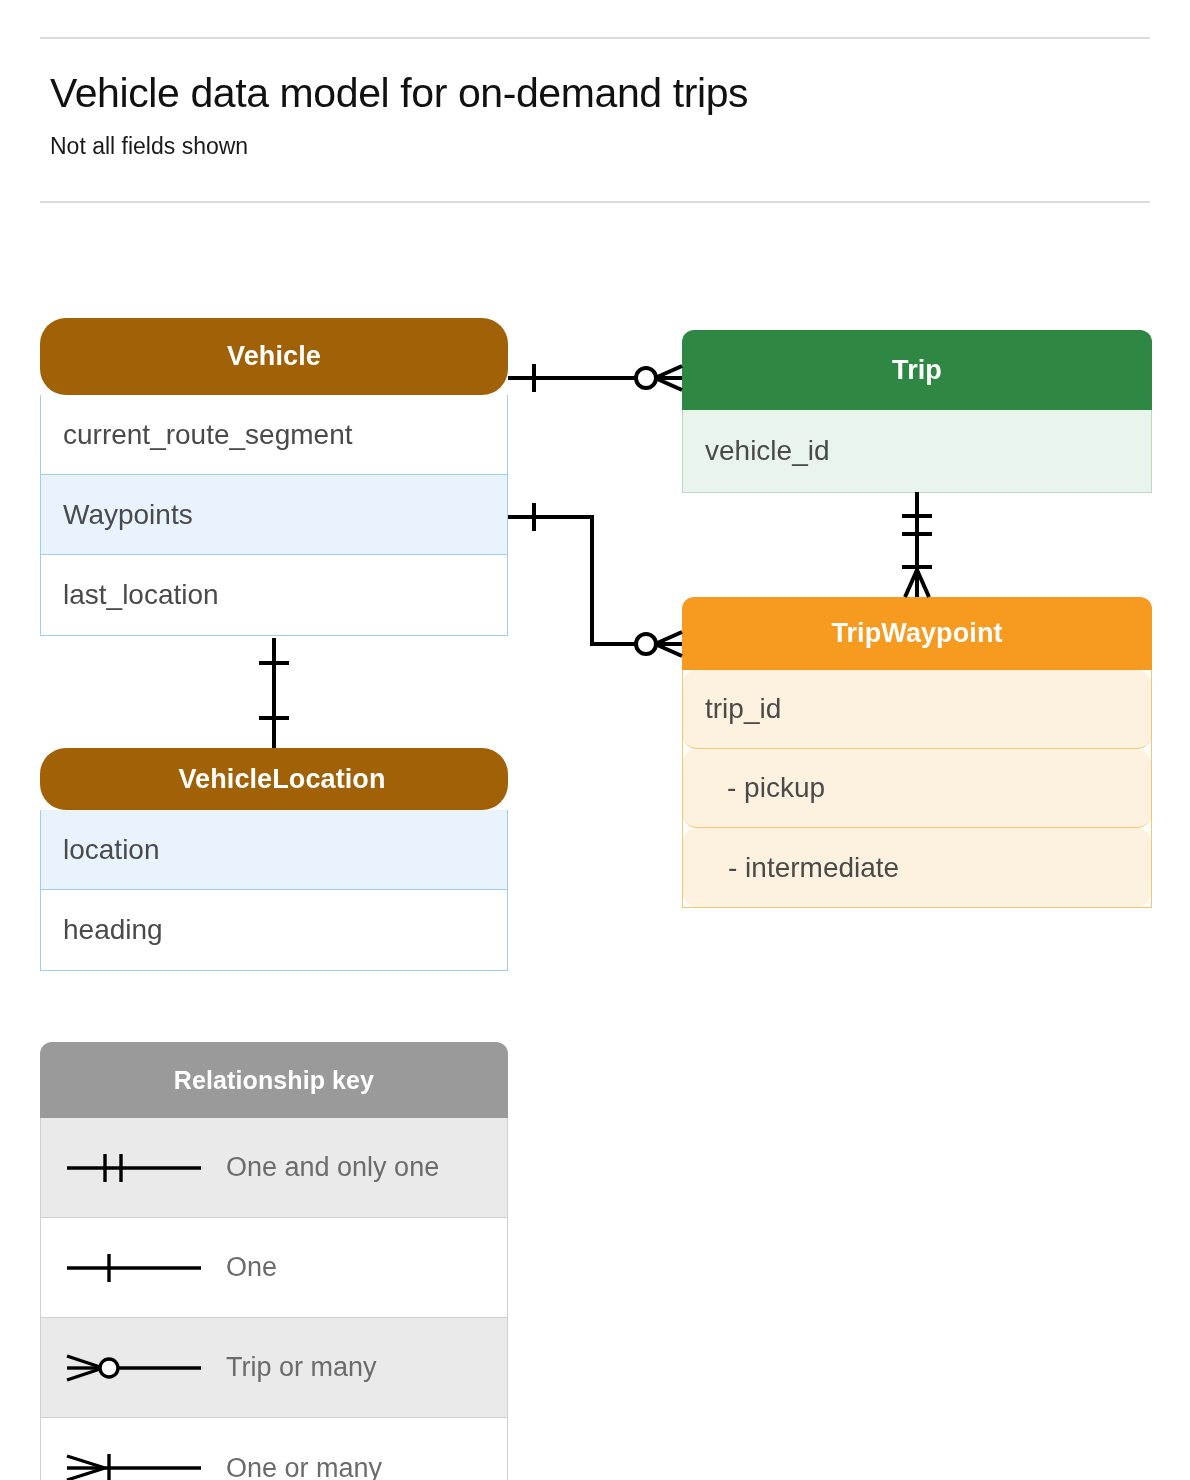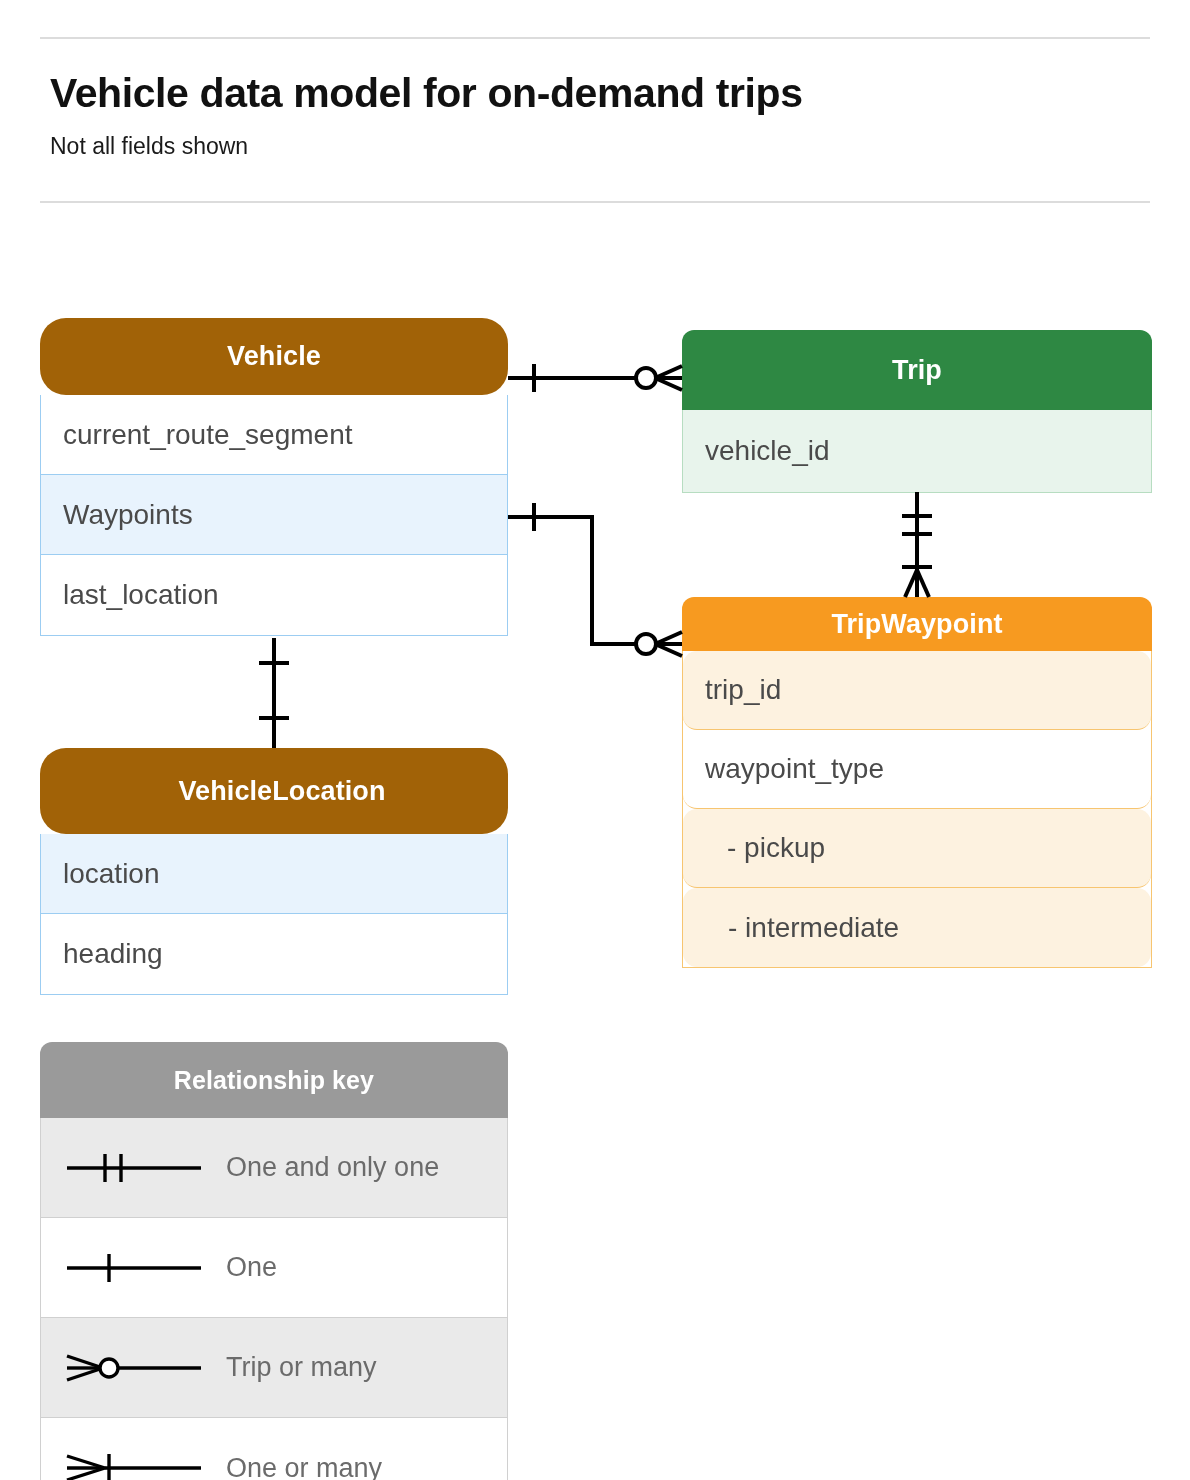--- a/index.html
+++ b/index.html
@@ -13,21 +13,21 @@
   }
   .page{position:absolute;inset:0;}
 
   
   .rule{position:absolute;left:40px;width:1110px;height:2px;background:#dcdcdc;}
   .rule.top{top:37px;}
   .rule.mid{top:201px;}
 
   .title{
     position:absolute;left:50px;top:70px;
-    font-size:41px;font-weight:700;color:#111111;
+    font-size:41px;font-weight:400;color:#111111;
     letter-spacing:-0.4px;white-space:nowrap;
   }
   .subtitle{
     position:absolute;left:50px;top:133px;
     font-size:23px;font-weight:400;color:#1a1a1a;white-space:nowrap;
   }
 
   
   .entity{position:absolute;}
   .ent-head{
@@ -75,29 +75,29 @@
   .th-gray .ent-row{border-bottom:1px solid #d0d0d0;background:#ffffff;padding-left:0;}
   .th-gray .ent-row.alt{background:#eaeaea;}
   .th-gray .ent-row:last-child{border-bottom:none;}
 
   
   #vehicle{left:40px;top:318px;width:468px;}
   #vehicle .ent-head{height:77px;font-size:27px;}
   #vehicle .ent-row{height:80px;font-size:28px;}
 
   #vehicle-location{left:40px;top:748px;width:468px;}
-  #vehicle-location .ent-head{height:86px;font-size:27px;padding-left:16px;}
+  #vehicle-location .ent-head{height:62px;font-size:27px;padding-left:16px;}
   #vehicle-location .ent-row{height:80px;font-size:28px;}
 
   #trip{left:682px;top:330px;width:470px;}
   #trip .ent-head{height:80px;font-size:27px;}
   #trip .ent-row{height:82px;font-size:28px;}
 
   #trip-waypoint{left:682px;top:597px;width:470px;}
-  #trip-waypoint .ent-head{height:54px;font-size:27px;}
+  #trip-waypoint .ent-head{height:73px;font-size:27px;}
   #trip-waypoint .ent-row{height:79px;font-size:28px;border-radius:14px;}
 
   #legend{left:40px;top:1042px;width:468px;}
   #legend .ent-head{height:76px;font-size:25px;}
   #legend .ent-row{height:100px;font-size:27px;}
 
   .legend-sym{width:185px;flex:0 0 185px;display:flex;align-items:center;justify-content:center;}
   .legend-label{color:#6b6b6b;}
 
   
@@ -134,21 +134,20 @@
     <div class="ent-head">Trip</div>
     <div class="ent-rows">
       <div class="ent-row alt">vehicle_id</div>
     </div>
   </div>
 
   <div class="entity th-orange" id="trip-waypoint">
     <div class="ent-head">TripWaypoint</div>
     <div class="ent-rows">
       <div class="ent-row alt">trip_id</div>
-      <div class="ent-row">waypoint_type</div>
       <div class="ent-row alt sub">-  pickup</div>
       <div class="ent-row alt sub">-  intermediate</div>
     </div>
   </div>
 
   <div class="entity th-gray" id="legend">
     <div class="ent-head">Relationship key</div>
     <div class="ent-rows">
 
       <div class="ent-row alt">

